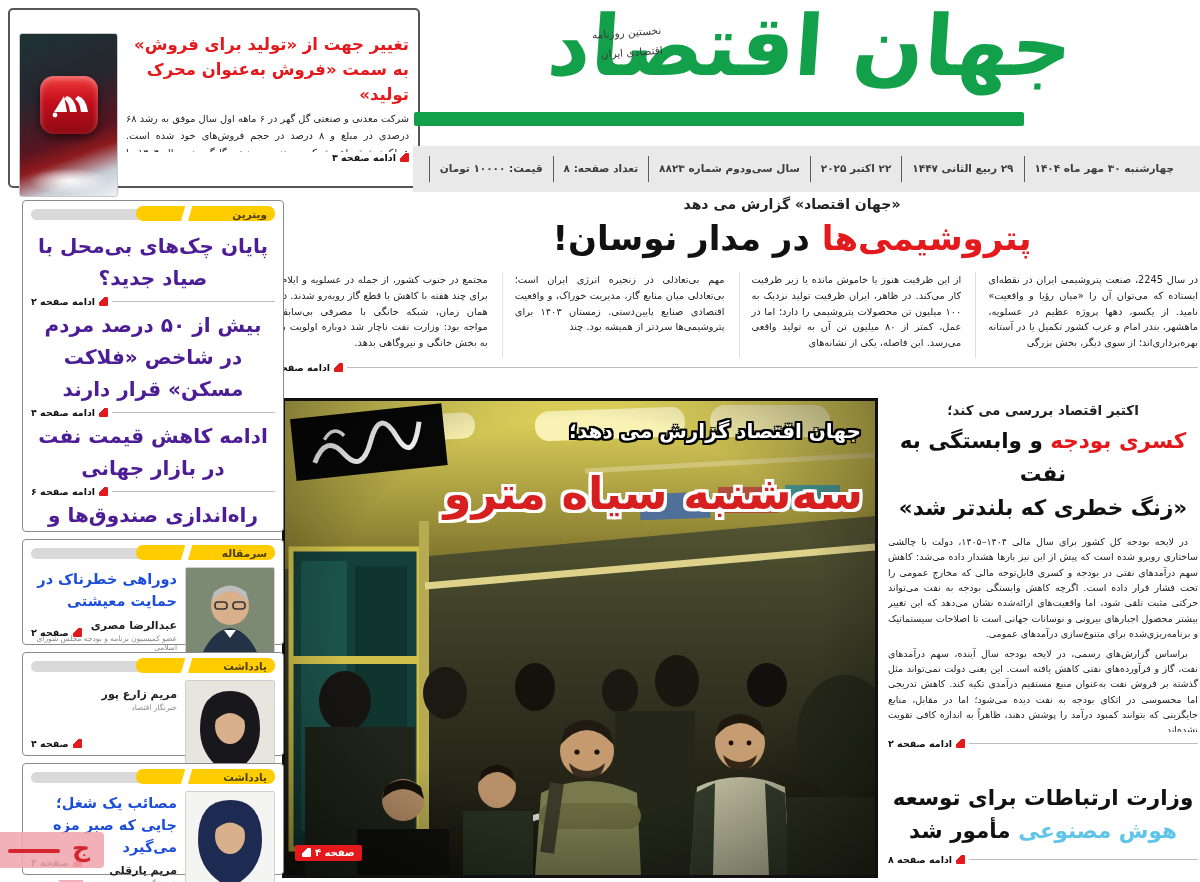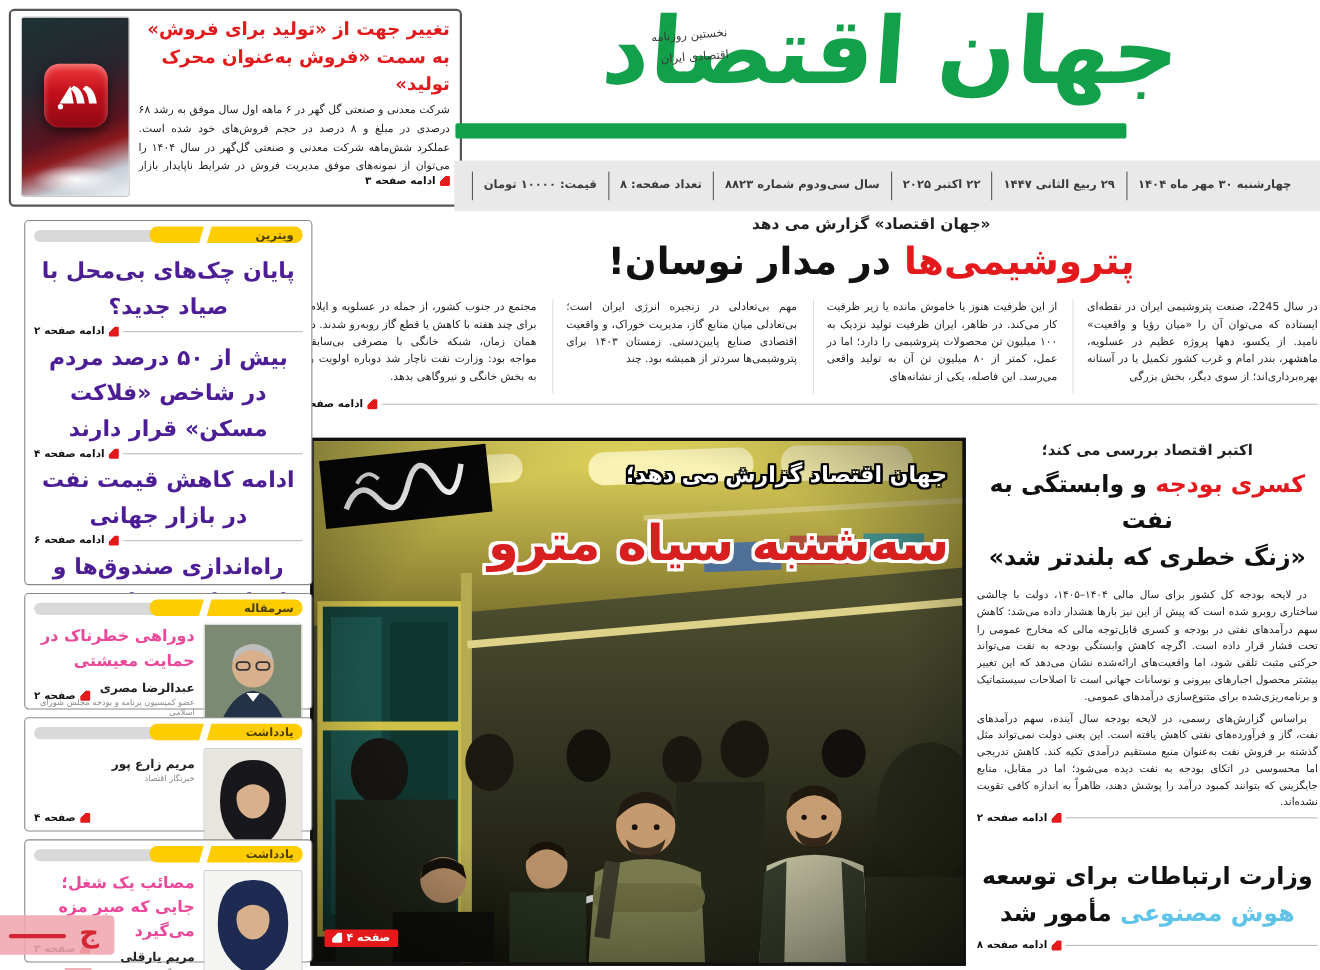--- a/index.html
+++ b/index.html
@@ -1,20 +1,20 @@
 <!DOCTYPE html>
 <html lang="fa"><head>
 <meta charset="utf-8">
 <style>
   html,body{margin:0;padding:0;background:#fff;}
   .page{position:relative;width:1200px;height:882px;background:#fff;overflow:hidden;
         font-family:"DejaVu Sans",sans-serif;direction:rtl;color:#1c1c1c;}
   
   .topbox{position:absolute;left:8px;top:8px;width:412px;height:180px;border:2px solid #555;
-          border-radius:5px;box-sizing:border-box;padding:5px 9px;display:flex;gap:8px;}
+          border-radius:5px;box-sizing:border-box;padding:23px 9px;display:flex;gap:8px;}
   .tb-text{flex:1;display:flex;flex-direction:column;min-width:0;}
   .tb-head{color:#e3191c;font-weight:bold;font-size:16.5px;line-height:1.5;text-align:right;}
   .tb-body{font-size:9.8px;line-height:1.72;text-align:justify;color:#222;margin-top:4px;
            height:66px;overflow:hidden;}
   .tb-media{width:97px;height:162px;border:1px solid #c9c9c9;border-radius:3px;overflow:hidden;flex:none;position:relative;
             background:linear-gradient(160deg,#1c3334 0%,#28262f 35%,#5a1420 62%,#8d1a1e 72%,#c7cdd6 86%,#eef2f6 100%);}
   .cube{position:absolute;left:50%;top:44%;transform:translate(-50%,-50%);width:58px;height:58px;border-radius:14px;
         background:linear-gradient(180deg,#ef3b3b 0%,#c40f1c 45%,#8e0913 100%);box-shadow:0 4px 10px rgba(0,0,0,.55), inset 0 3px 6px rgba(255,255,255,.35);}
   .glow{position:absolute;left:50%;bottom:2px;transform:translateX(-50%);width:80px;height:26px;border-radius:50%;
         background:radial-gradient(ellipse at center,rgba(255,255,255,.95),rgba(255,255,255,0) 70%);}
@@ -79,21 +79,21 @@
              display:flex;align-items:center;justify-content:flex-start;padding-right:8px;box-sizing:border-box;}
   .sb-slash{position:absolute;left:34%;top:-2px;width:7px;height:20px;background:#fff;transform:skewX(-16deg);}
   .sb-label{font-size:10.5px;font-weight:bold;color:#4a3f00;font-style:normal;}
   .v-item{padding:2px 0 0;}
   .v-title{font-size:20px;font-weight:bold;color:#4c1d95;text-align:center;line-height:1.6;}
   .v-item .cont{margin-top:2px;}
   .card{display:flex;gap:8px;min-height:88px;}
   .card-text{flex:1;min-width:0;padding-top:2px;}
   .card-photo{width:88px;height:96px;flex:none;border:1px solid #cfcfcf;border-radius:2px;overflow:hidden;}
   .card-photo svg{display:block;}
-  .c-title{font-size:14.5px;font-weight:bold;color:#ec4899;line-height:1.5;text-align:right;}
+  .c-title{font-size:14.5px;font-weight:bold;color:#1d4ed8;line-height:1.5;text-align:right;}
   .c-author{font-size:11px;font-weight:bold;color:#222;margin-top:6px;}
   .c-role{font-size:7.5px;color:#8a8a8a;margin-top:2px;}
   .card-link{position:absolute;left:8px;bottom:6px;}
   
   .watermark{position:absolute;left:0;bottom:0;width:120px;height:52px;z-index:6;pointer-events:none;}
   .wm-band{position:absolute;left:0;bottom:14px;width:104px;height:36px;background:rgba(240,166,175,.88);
            border-radius:0 4px 4px 0;}
   .wm-j{position:absolute;right:14px;top:1px;font-size:25px;font-weight:bold;color:#d42530;}
   .wm-line{position:absolute;left:8px;top:17px;width:52px;height:4px;background:#d42530;border-radius:2px;}
   .wm-tail{position:absolute;left:58px;bottom:-12px;width:26px;height:14px;background:rgba(240,166,175,.88);

